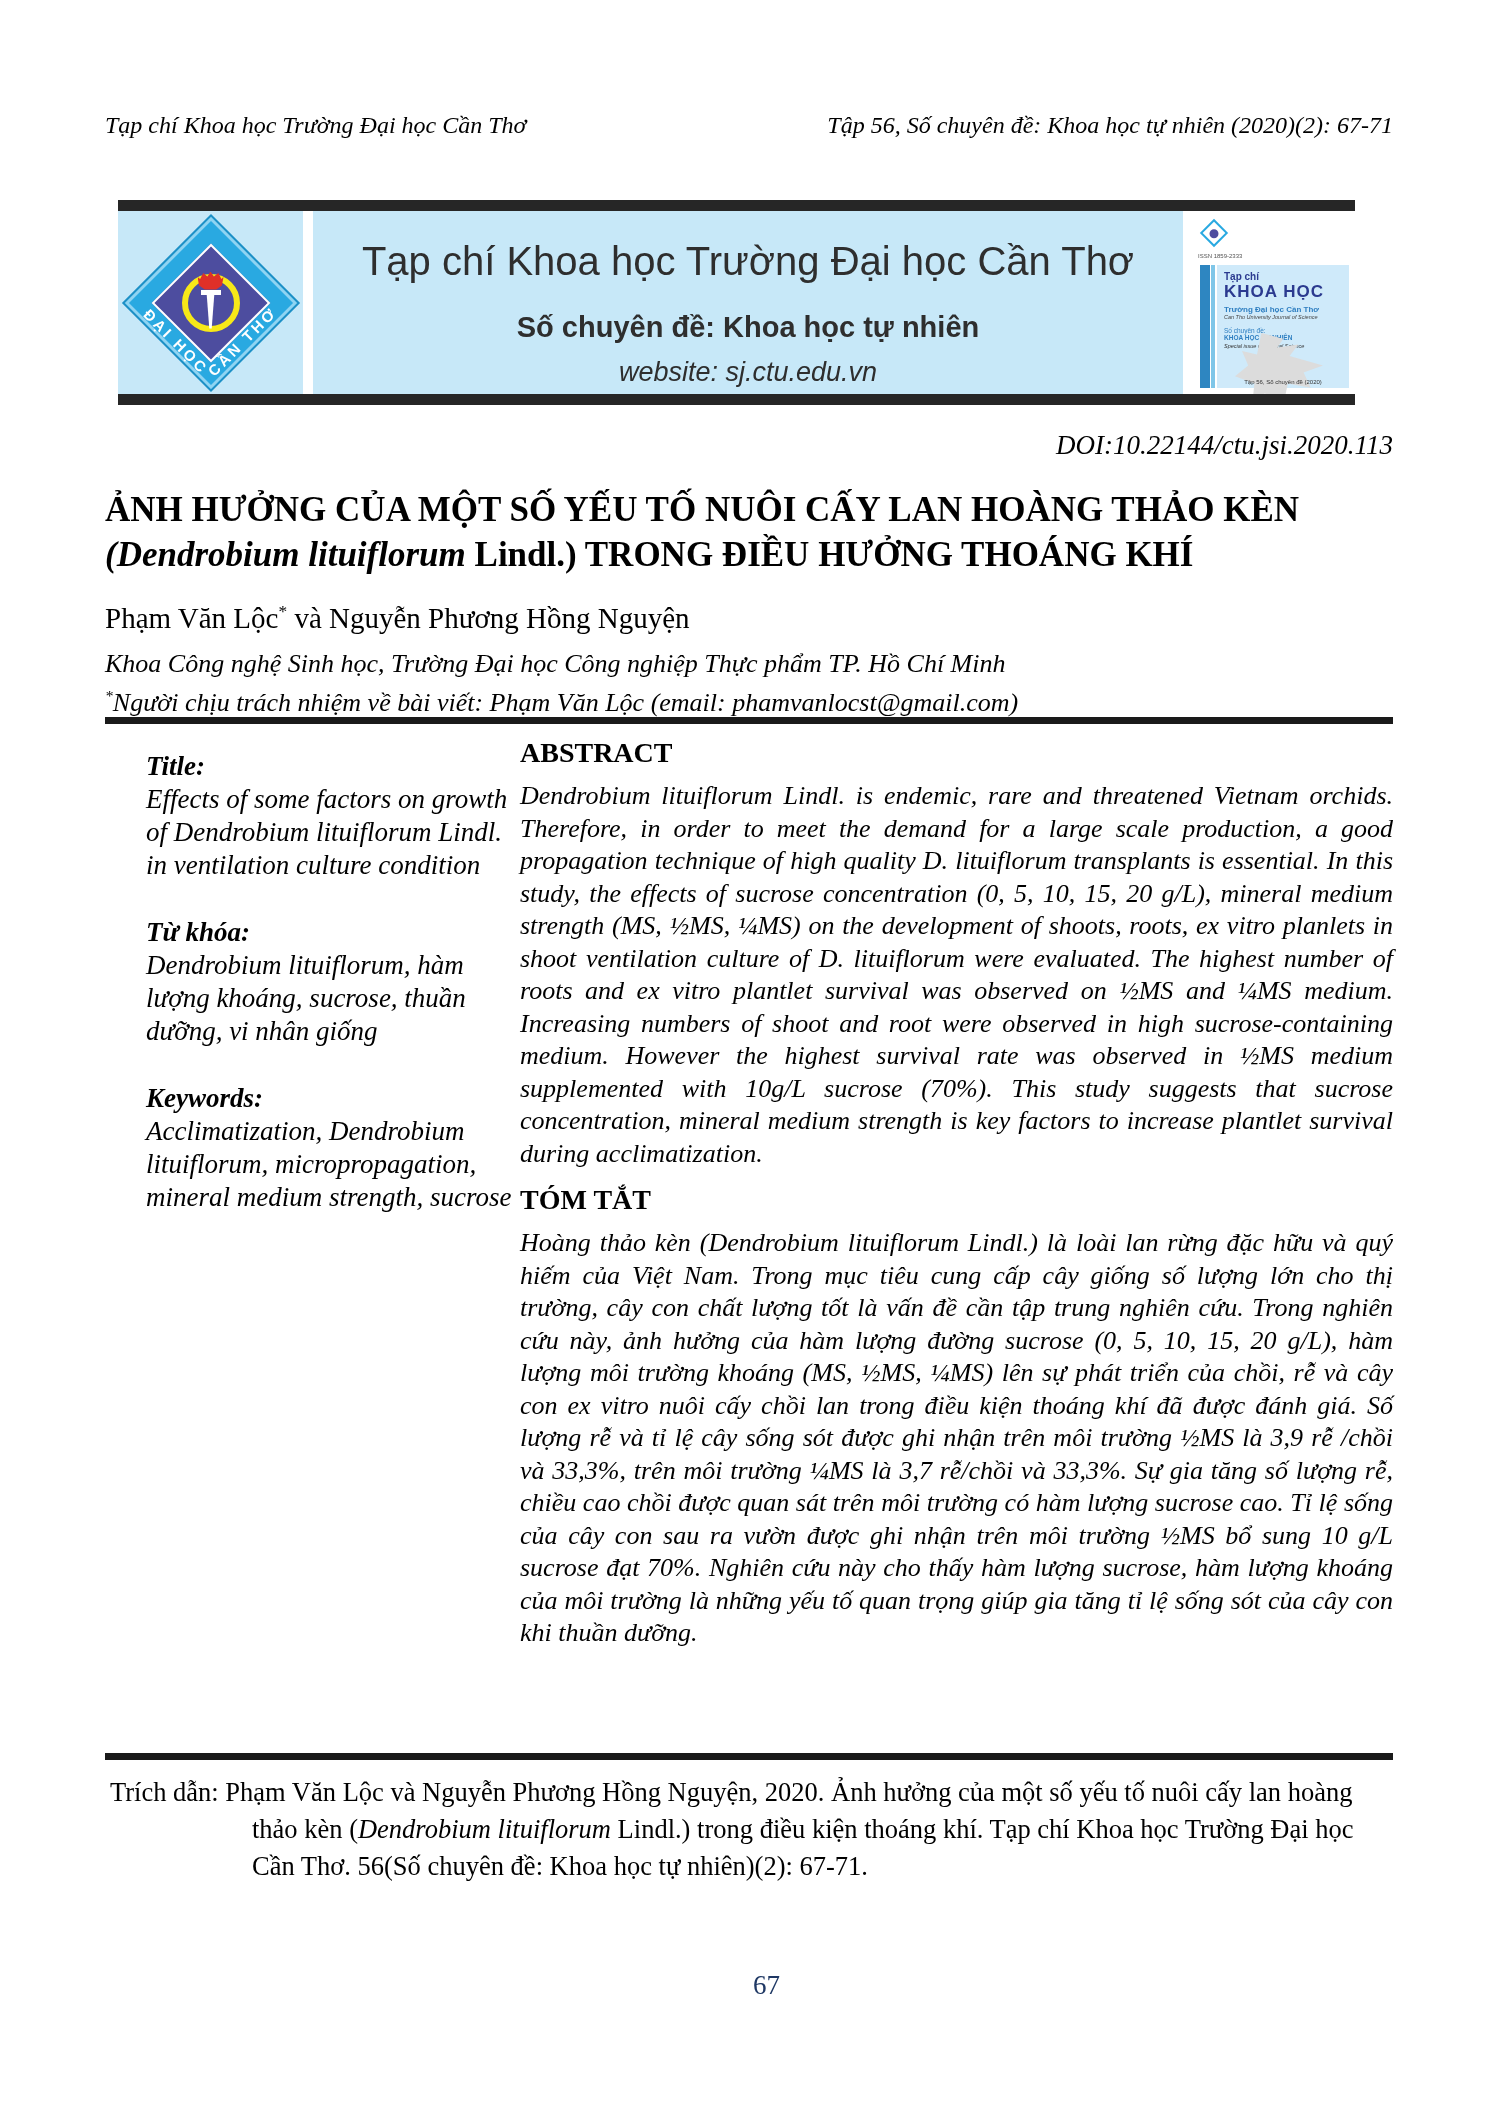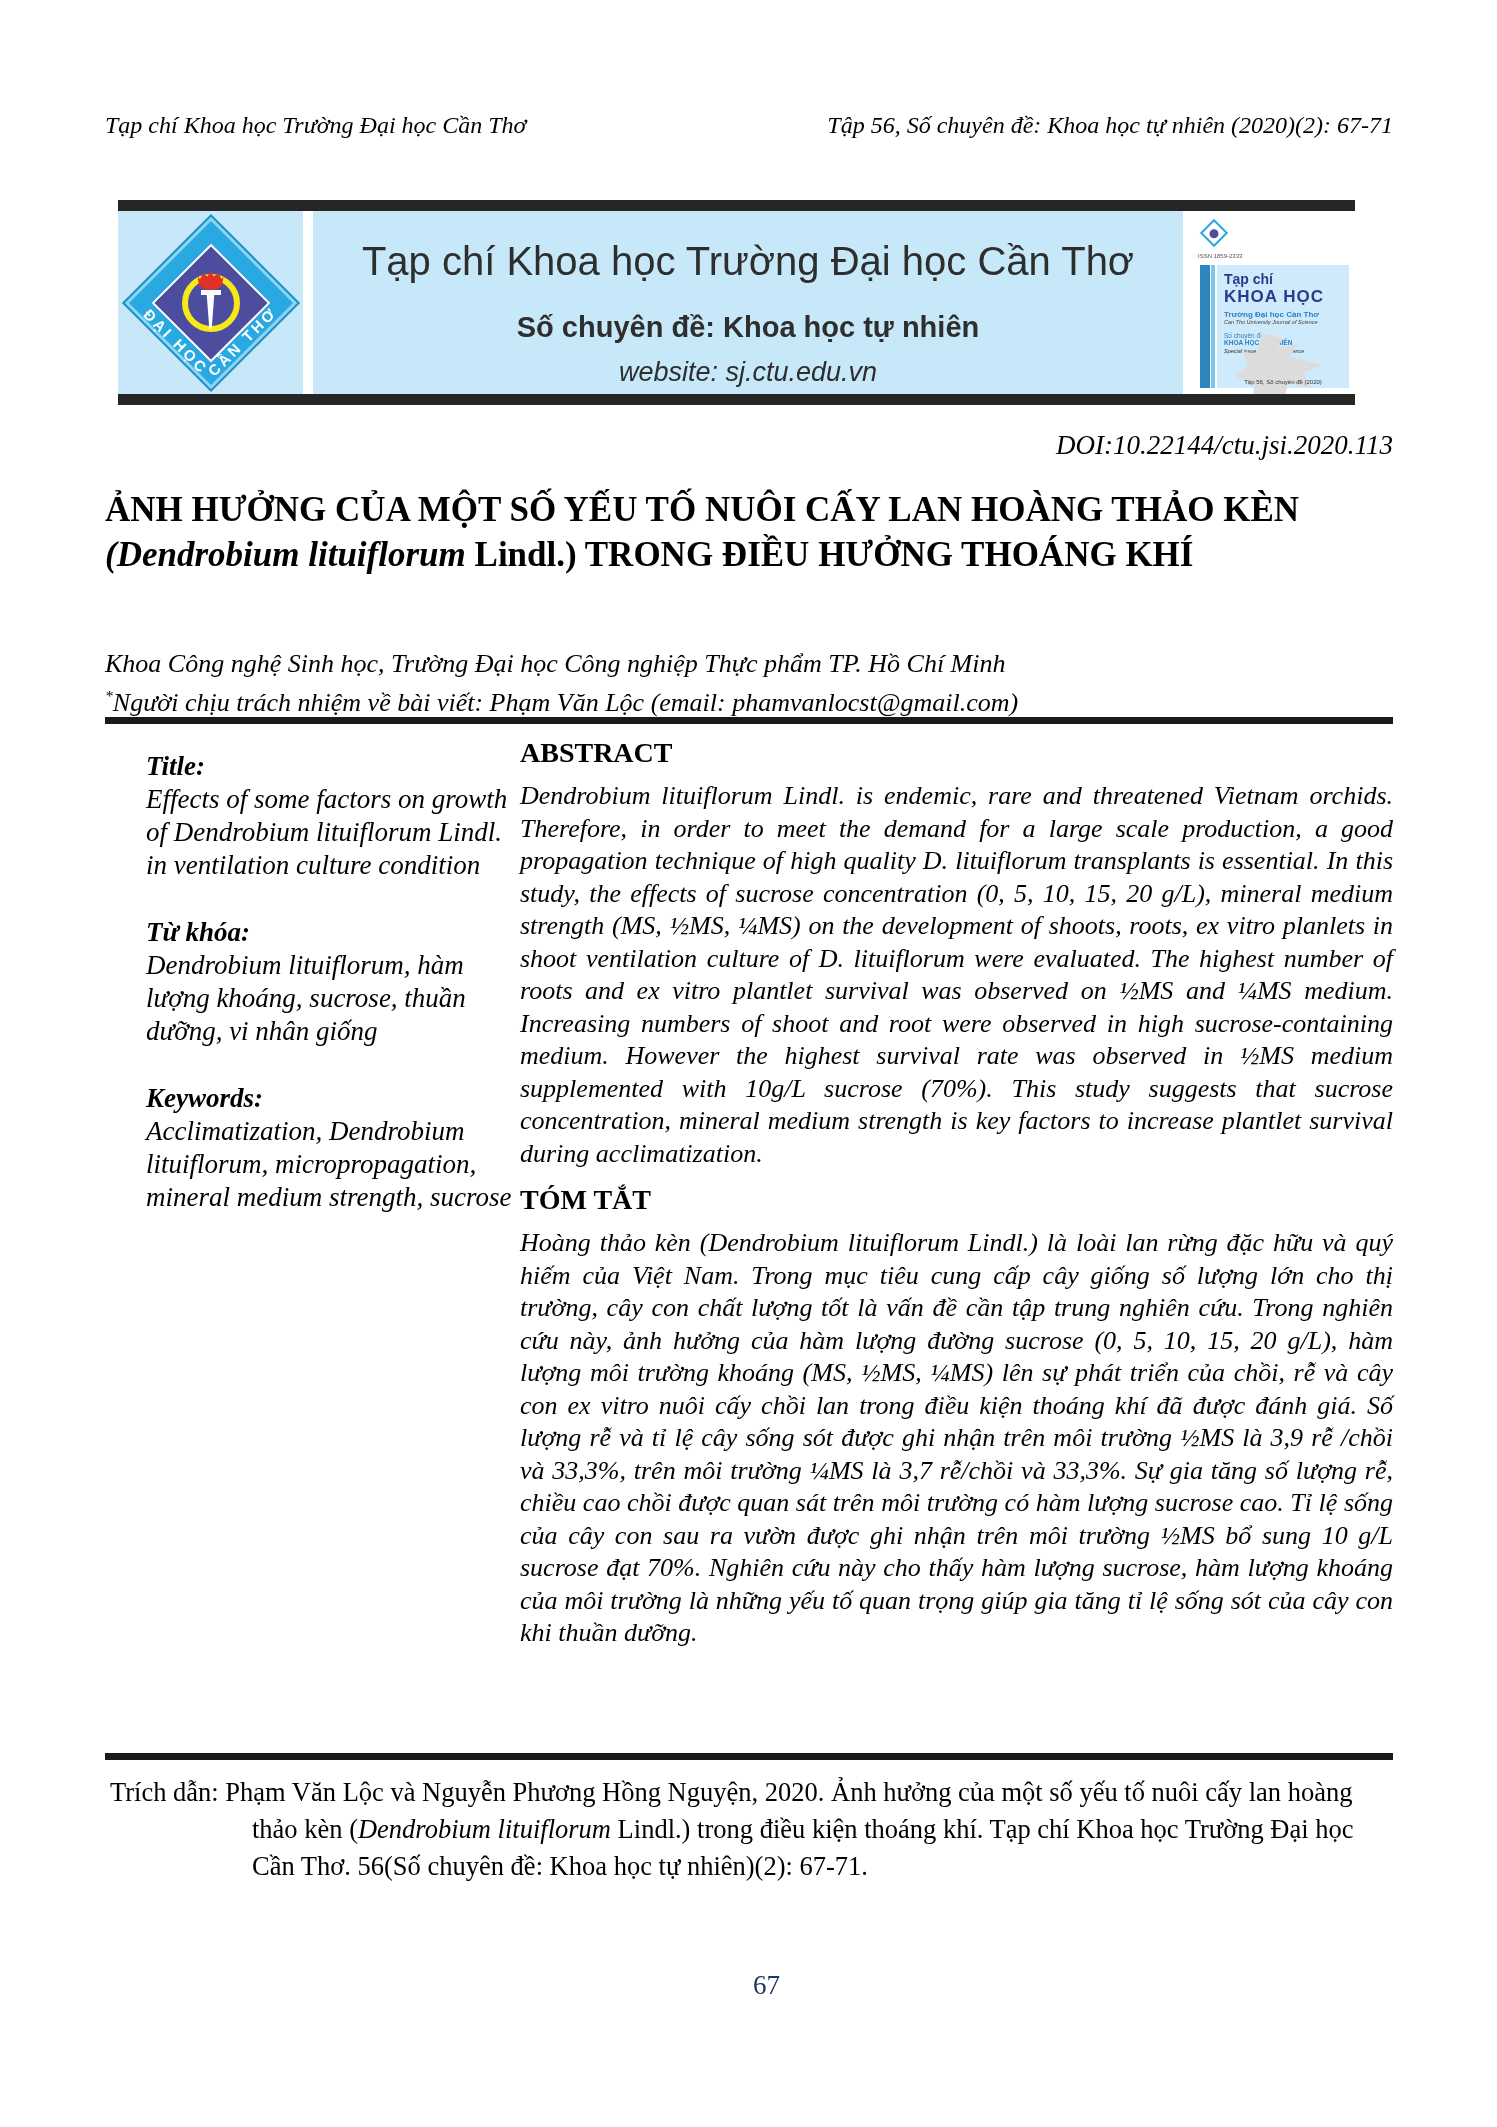--- a/index.html
+++ b/index.html
@@ -54,21 +54,21 @@
     font-family:"Liberation Sans", sans-serif; overflow:hidden; }
   .cover-mini-logo { position:absolute; top:12px; left:14px; width:20px; height:20px;
     transform:rotate(45deg); background:#ffffff; border:2px solid #29a9e1; }
   .cover-mini-core { position:absolute; left:50%; top:50%; width:9px; height:9px;
     margin:-4.5px 0 0 -4.5px; background:#4d4d9f; border-radius:50%; }
   .cover-issn { position:absolute; top:42px; left:8px; font-size:6px; color:#555; }
   .cover-stripe-dark { position:absolute; top:54px; bottom:6px; left:10px; width:10px; background:#2e86c1; }
   .cover-stripe-light { position:absolute; top:54px; bottom:6px; left:21px; width:4px; background:#7fc6e8; }
   .cover-inner { position:absolute; top:54px; bottom:6px; left:27px; right:6px;
     background:#cfeafa; padding:6px 4px 4px 7px; }
-  .cover-tapchi { font-size:14px; font-weight:bold; color:#2b3a8f; }
+  .cover-tapchi { font-size:10px; font-weight:bold; color:#2b3a8f; }
   .cover-khoahoc { font-size:17px; font-weight:bold; color:#2b3a8f; letter-spacing:1px; }
   .cover-univ { font-size:8px; font-weight:bold; color:#2f7fc1; margin-top:3px; }
   .cover-univ-en { font-size:5.5px; font-style:italic; color:#444; }
   .cover-issue-label { font-size:6.5px; color:#2f7fc1; margin-top:7px; }
   .cover-issue-name { font-size:6.5px; font-weight:bold; color:#2f7fc1; }
   .cover-issue-en { font-size:5.5px; font-style:italic; color:#333; margin-top:2px; }
   .cover-map { position:absolute; top:68px; left:18px; width:88px; height:72px; background:#dcdcdc;
     clip-path:polygon(30% 0,55% 8%,48% 20%,72% 16%,62% 32%,100% 45%,78% 55%,86% 76%,60% 70%,55% 100%,34% 84%,20% 95%,22% 70%,0 60%,15% 45%,8% 25%,25% 30%); }
   .cover-volume { position:absolute; bottom:3px; left:0; width:100%; text-align:center;
     font-size:6px; color:#333; }
@@ -167,20 +167,21 @@
     <div class="banner-bar"></div>
   </div>
 
   <div class="doi">DOI:10.22144/ctu.jsi.2020.113</div>
 
   <div class="article-title">
     <div>ẢNH HƯỞNG CỦA MỘT SỐ YẾU TỐ NUÔI CẤY LAN HOÀNG THẢO KÈN</div>
     <div><span style="font-style:italic">(Dendrobium lituiflorum</span><span> Lindl.) TRONG ĐIỀU HƯỞNG THOÁNG KHÍ</span></div>
   </div>
 
+  <div class="authors"><span>Phạm Văn Lộc</span><sup>*</sup><span> và Nguyễn Phương Hồng Nguyện</span></div>
 
   <div class="affiliation">Khoa Công nghệ Sinh học, Trường Đại học Công nghiệp Thực phẩm TP. Hồ Chí Minh</div>
 
   <div class="correspondence"><sup>*</sup><span>Người chịu trách nhiệm về bài viết: Phạm Văn Lộc (email: phamvanlocst@gmail.com)</span></div>
 
   <div class="rule rule-top"></div>
 
   <div class="info-col">
     <div class="info-block">
       <div class="info-heading">Title:</div>

